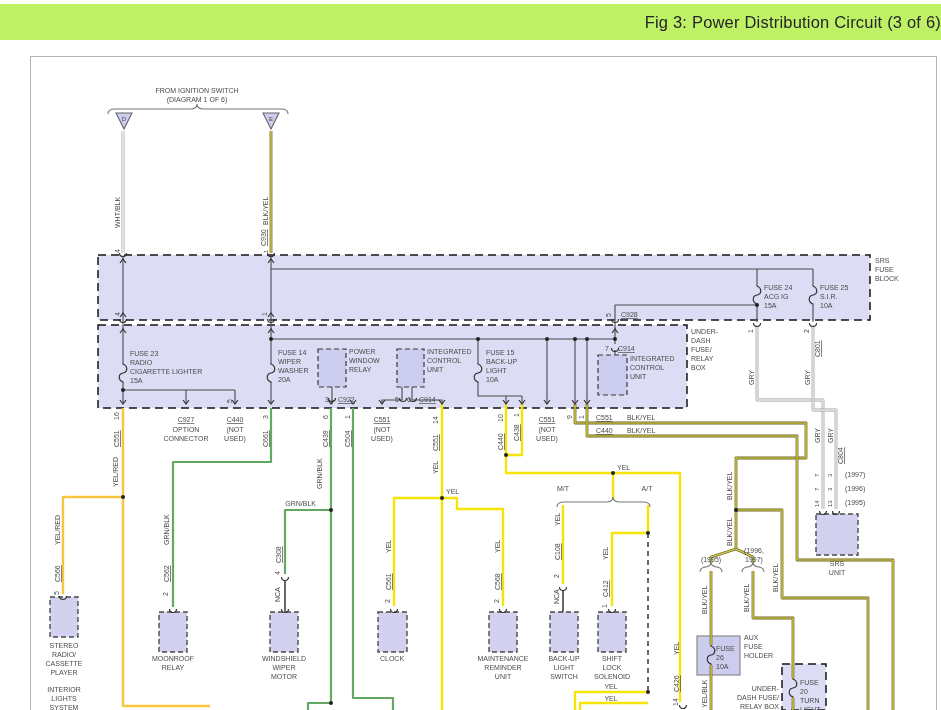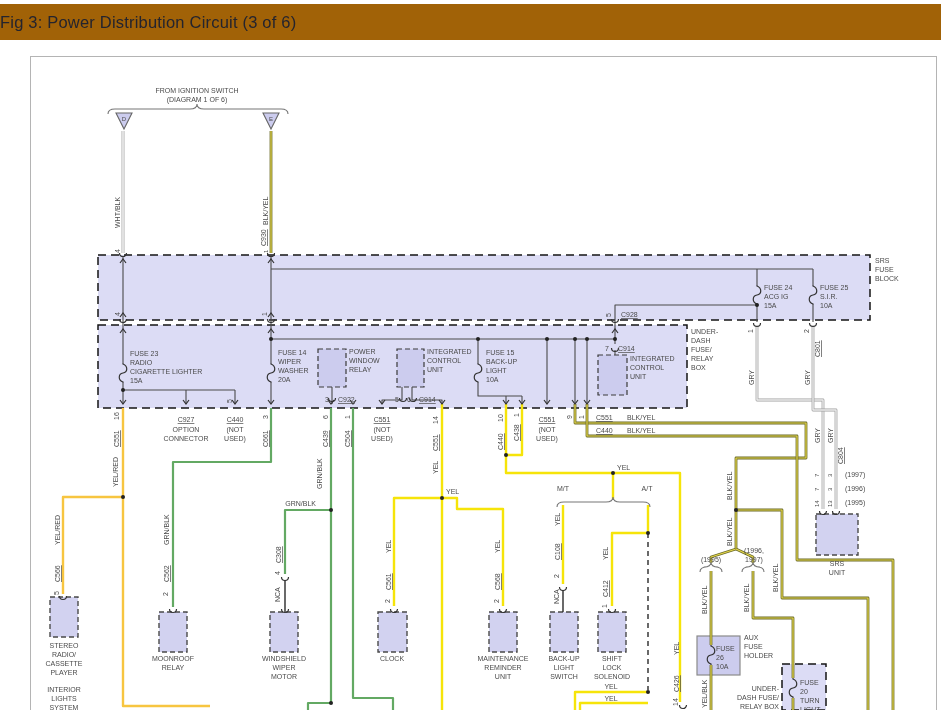--- a/index.html
+++ b/index.html
@@ -1,19 +1,19 @@
 <!DOCTYPE html>
 <html><head>
 <meta charset="utf-8">
 <style>
   html,body{margin:0;padding:0;background:#ffffff;width:941px;height:710px;overflow:hidden;
     font-family:"Liberation Sans", sans-serif;}
   #stage{position:relative;width:941px;height:710px;background:#fff;}
-  #titlebar{position:absolute;left:0;top:4px;width:941px;height:36px;background:#a16207;
-    display:flex;align-items:center;justify-content:flex-start;}
+  #titlebar{position:absolute;left:0;top:4px;width:941px;height:36px;background:#bef264;
+    display:flex;align-items:center;justify-content:flex-end;}
   #titlebar span{font-size:16.5px;color:#24242e;letter-spacing:.2px;}
   #frame{position:absolute;left:30px;top:56px;width:905px;height:660px;background:#fff;
     border:1px solid #b4b4b4;border-bottom:none;}
   svg{position:absolute;left:0;top:0;}
   .box-big{fill:#dcdcf5;stroke:#141414;stroke-width:1.5;stroke-dasharray:8,5;}
   .box-comp{fill:#d2d2f0;stroke:#4a4a4a;stroke-width:1.4;stroke-dasharray:5,3;}
   .box-sub{fill:#ccccee;stroke:#3a3a3a;stroke-width:1.2;stroke-dasharray:5,3;}
   .box-solid{fill:#ccccee;stroke:#8a8a8a;stroke-width:1.2;}
   .w-bus{stroke:#4a4a4a;stroke-width:1.1;fill:none;stroke-linejoin:round;}
   .w-yel{stroke:#f6e409;stroke-width:2.4;fill:none;stroke-linejoin:round;}

